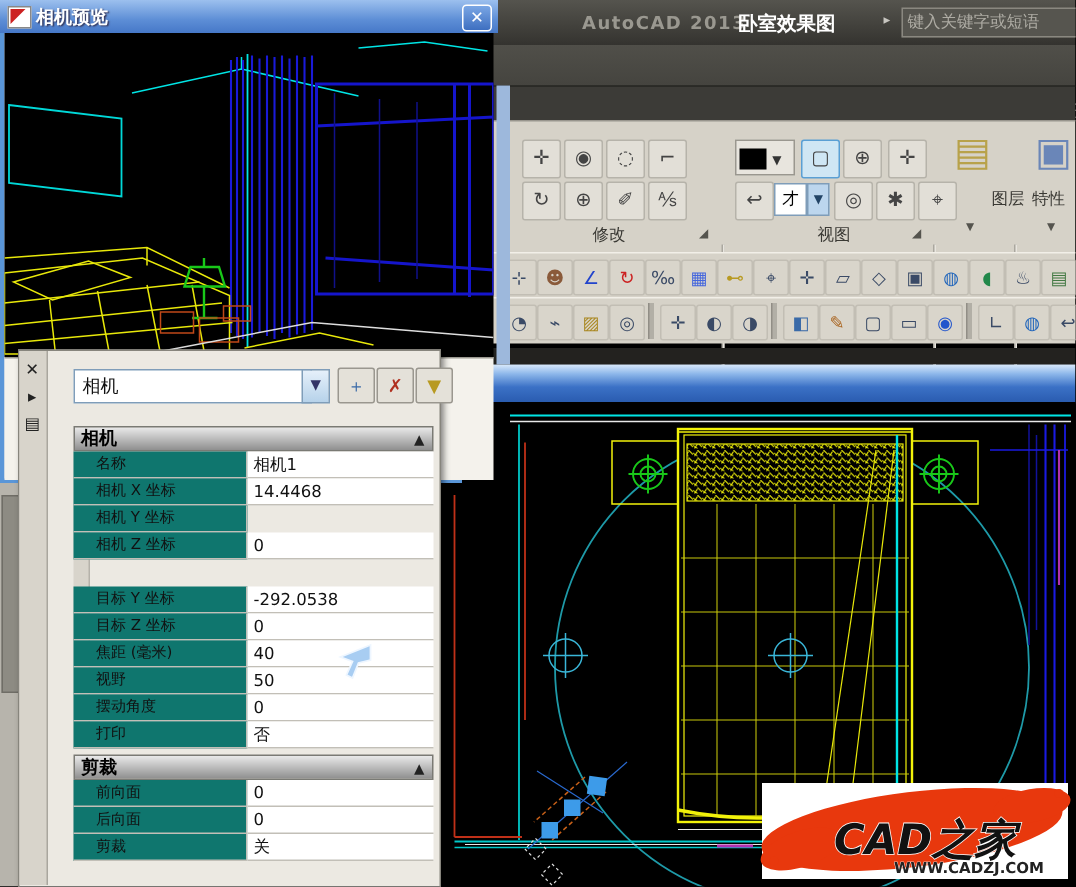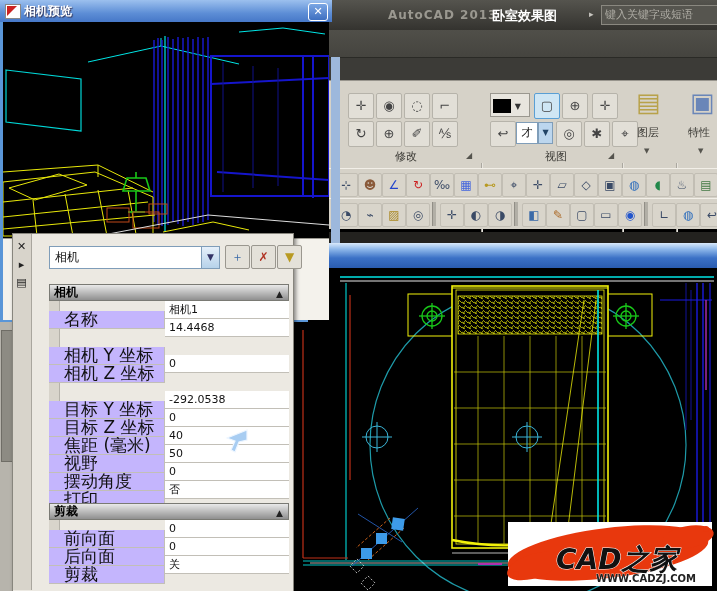--- a/index.html
+++ b/index.html
@@ -65,23 +65,23 @@
              font-size:12px;line-height:20px;padding-left:5px;color:#111;}
   .pal-combo-dd{left:188px;top:12px;width:17px;height:21px;background:linear-gradient(#e6f0fa,#b6d2ea);
                 border:1px solid #7f9db9;color:#336;font-size:9px;text-align:center;line-height:21px;}
   .pal-btn{top:11px;width:23px;height:22px;background:#e4e1d9;border:1px solid #9a978f;border-radius:2px;
            text-align:center;line-height:22px;font-size:12px;}
   .sec-head{left:36px;width:240px;height:17px;background:linear-gradient(#e9e9e9,#8f8f8f);
             border:1px solid #7a7a74;box-sizing:border-box;color:#000;font-weight:bold;font-size:12px;
             line-height:15px;padding-left:4px;}
   .sec-arrow{position:absolute;right:5px;top:2px;font-size:9px;color:#222;}
   .prow{left:36px;width:240px;height:18px;}
-  .plabel{position:absolute;left:0;top:0;width:116px;height:18px;background:#c4b5fd;border-bottom:1px solid #c2bfb7;
-          border-right:1px solid #c2bfb7;box-sizing:border-box;font-size:17px;color:#111;
-          padding-left:15px;line-height:17px;overflow:hidden;white-space:nowrap;margin-top:10px;}
+  .plabel{position:absolute;left:0;top:0;width:116px;height:18px;background:#0f766e;border-bottom:1px solid #c2bfb7;
+          border-right:1px solid #c2bfb7;box-sizing:border-box;font-size:10px;color:#111;
+          padding-left:15px;line-height:17px;overflow:hidden;white-space:nowrap;}
   .pvalue{position:absolute;left:116px;top:0;width:124px;height:18px;background:#fff;border-bottom:1px solid #c2bfb7;
           box-sizing:border-box;font-size:11px;color:#111;padding-left:4px;line-height:17px;overflow:hidden;}
   .pal-gutter{position:absolute;left:36px;width:10px;background:#d8d4cb;border-right:1px solid #b5b2aa;}
 </style>
 </head>
 <body>
 
 <div class="abs titlebar">
   <span class="abs app-name">AutoCAD 2013</span>
   <span class="abs doc-title">卧室效果图</span>
@@ -127,21 +127,21 @@
   <span class="abs" style="left:516px;top:41px;width:20px;height:20px;background:#fff;border:1px solid #7f9db9;font-size:11px;text-align:center;line-height:20px">才</span>
   <span class="abs" style="left:538px;top:41px;width:13px;height:20px;background:#bcd6ee;border:1px solid #7f9db9;color:#246;font-size:8px;text-align:center;line-height:20px">▼</span>
   <span class="abs ricon" style="left:556px;top:40px">◎</span>
   <span class="abs ricon" style="left:584px;top:40px">✱</span>
   <span class="abs ricon" style="left:612px;top:40px">⌖</span>
   <span class="abs rlabel" style="left:545px;top:68px">视图</span>
   <span class="abs rlaunch" style="left:608px;top:70px">◢</span>
   <div class="abs rsep" style="left:622px"></div>
 
   <span class="abs bigicon" style="left:636px;top:6px;color:#b8a24a">▤</span>
-  <span class="abs rlabel" style="left:637px;top:44px">图层</span>
+  <span class="abs rlabel" style="left:661px;top:44px">图层</span>
   <span class="abs rlaunch" style="left:644px;top:66px;font-size:7px">▼</span>
   <div class="abs rsep" style="left:676px"></div>
 
   <span class="abs bigicon" style="left:690px;top:6px;color:#6a86b8">▣</span>
   <span class="abs rlabel" style="left:688px;top:44px">特性</span>
   <span class="abs rlaunch" style="left:698px;top:66px;font-size:7px">▼</span>
 </div>
 
 <div class="abs tbar" style="top:168px">
   <span class="abs ticon" style="left:334px;top:4px">⊹</span>
@@ -397,20 +397,21 @@
   <div class="abs sec-head" style="top:50px">
     <span>相机</span>
     <span class="sec-arrow">▲</span>
   </div>
   <div class="abs pal-gutter" style="top:67px;height:198px"></div>
   <div class="abs prow" style="top:67px">
       <div class="plabel">名称</div>
       <div class="pvalue">相机1</div>
     </div>
   <div class="abs prow" style="top:85px">
+      <div class="plabel">相机 X 坐标</div>
       <div class="pvalue">14.4468</div>
     </div>
   <div class="abs prow" style="top:103px">
       <div class="plabel">相机 Y 坐标</div>
     </div>
   <div class="abs prow" style="top:121px">
       <div class="plabel">相机 Z 坐标</div>
       <div class="pvalue">0</div>
     </div>
   <div class="abs prow" style="top:157px">

